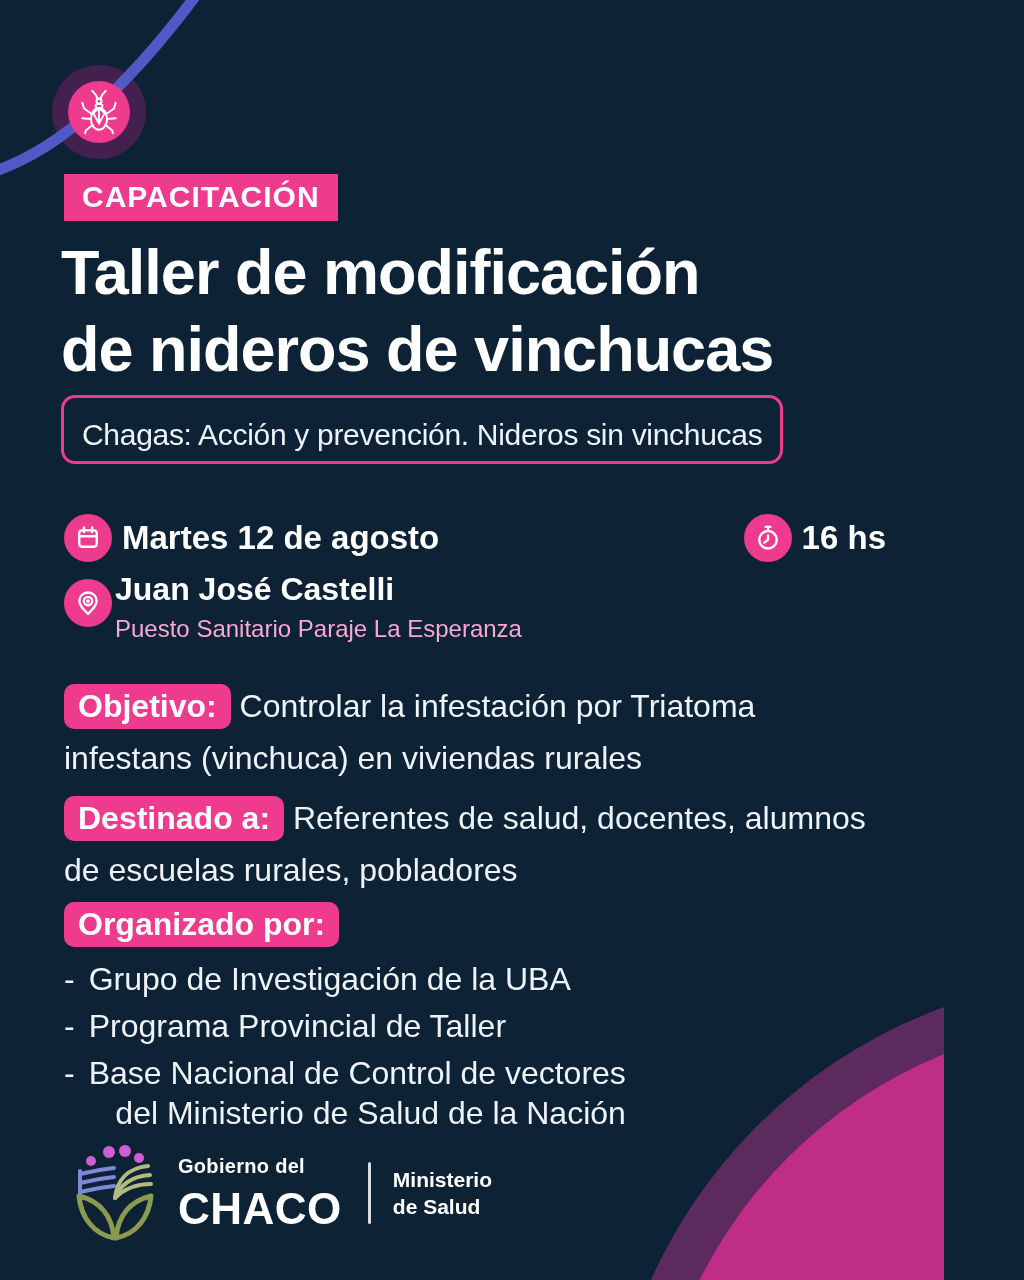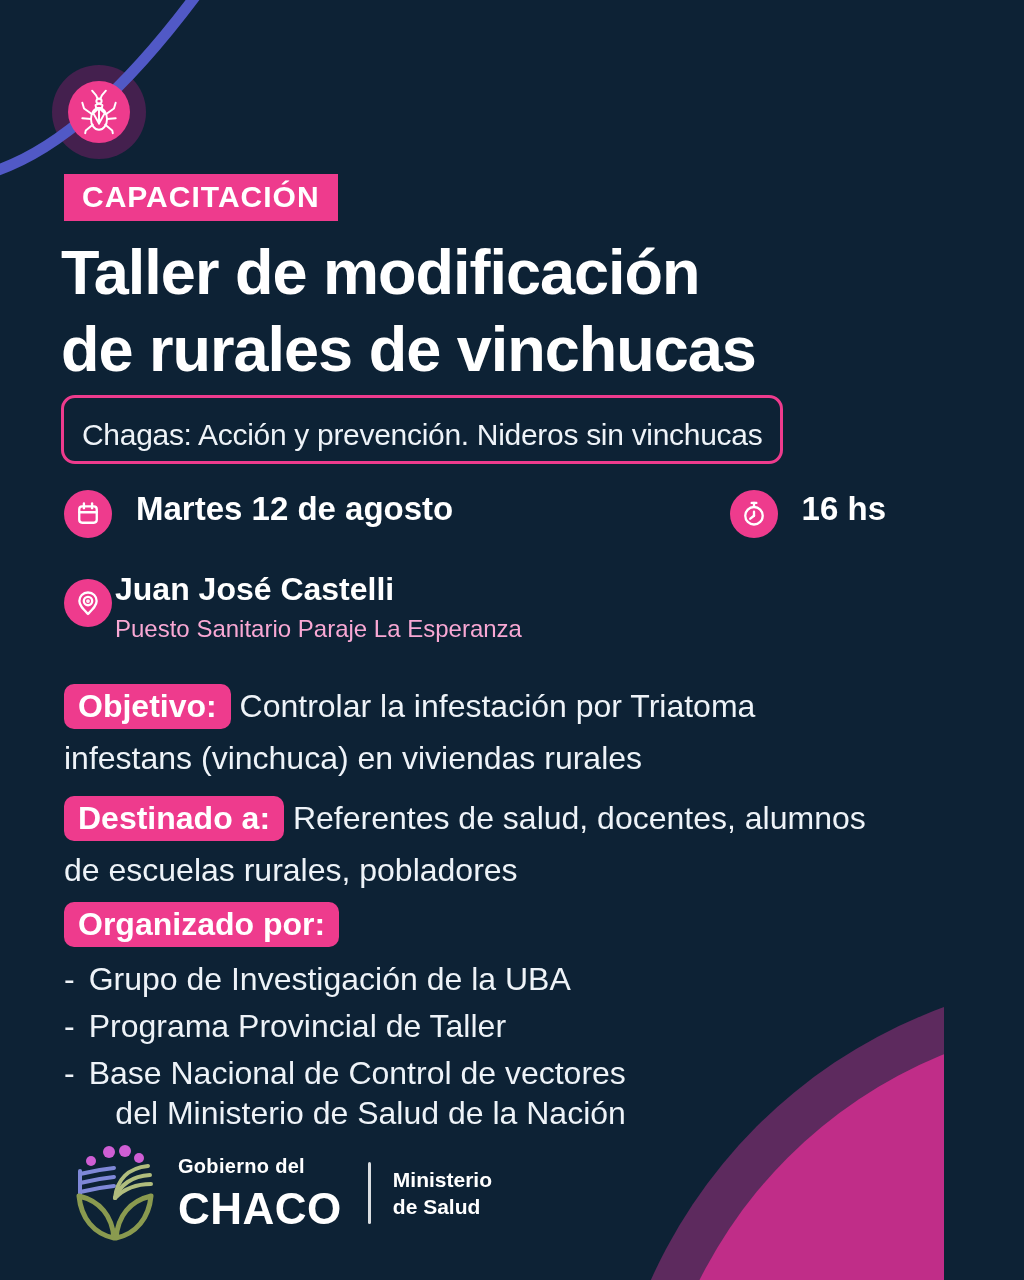--- a/index.html
+++ b/index.html
@@ -45,21 +45,21 @@
     display: inline-block;
     border: 3px solid #ee3b8d; border-radius: 14px;
     padding: 20px 18px 9px 18px;
     font-size: 30px; font-weight: 500; letter-spacing: -0.3px; color: #eef3f8;
   }
   
   .row-datetime {
     position: absolute; left: 64px; top: 490px; width: 822px; z-index: 4;
     display: flex; justify-content: space-between; align-items: center;
   }
-  .info-item { display: flex; gap: 24px; }
+  .info-item { display: flex; align-items: center; gap: 10px; margin-top: 24px; }
   .icon-circle {
     width: 48px; height: 48px; border-radius: 50%; background: #ee3b8d;
     display: flex; align-items: center; justify-content: center; flex: none;
   }
   .info-text { font-size: 33px; font-weight: 700; color: #ffffff; }
   .row-location {
     position: absolute; left: 64px; top: 570px; z-index: 4;
     display: flex; align-items: flex-start; gap: 3px;
   }
   .row-location .icon-circle { margin-top: 9px; }
@@ -137,21 +137,21 @@
         <path d="M25 26 L32.5 25.5"></path>
         <path d="M12.5 31 L6.5 36 L6 38.5"></path>
         <path d="M23.5 31 L29.5 36 L30 38.5"></path>
       </g>
     </svg>
   </div>
 
   <div class="cat-badge">CAPACITACIÓN</div>
 
   <h1 class="title">Taller de modificación
-de rurales de vinchucas</h1>
+de nideros de vinchucas</h1>
 
   <div class="chagas-box">Chagas: Acción y prevención. Nideros sin vinchucas</div>
 
   <div class="row-datetime">
     <div class="info-item">
       <span class="icon-circle">
         <svg width="28" height="28" viewBox="0 0 24 24">
           <g fill="none" stroke="#ffffff" stroke-width="2" stroke-linecap="round" stroke-linejoin="round">
             <rect x="4.5" y="5.5" width="15" height="14" rx="2.5"></rect>
             <path d="M8.5 3 L8.5 7"></path>

